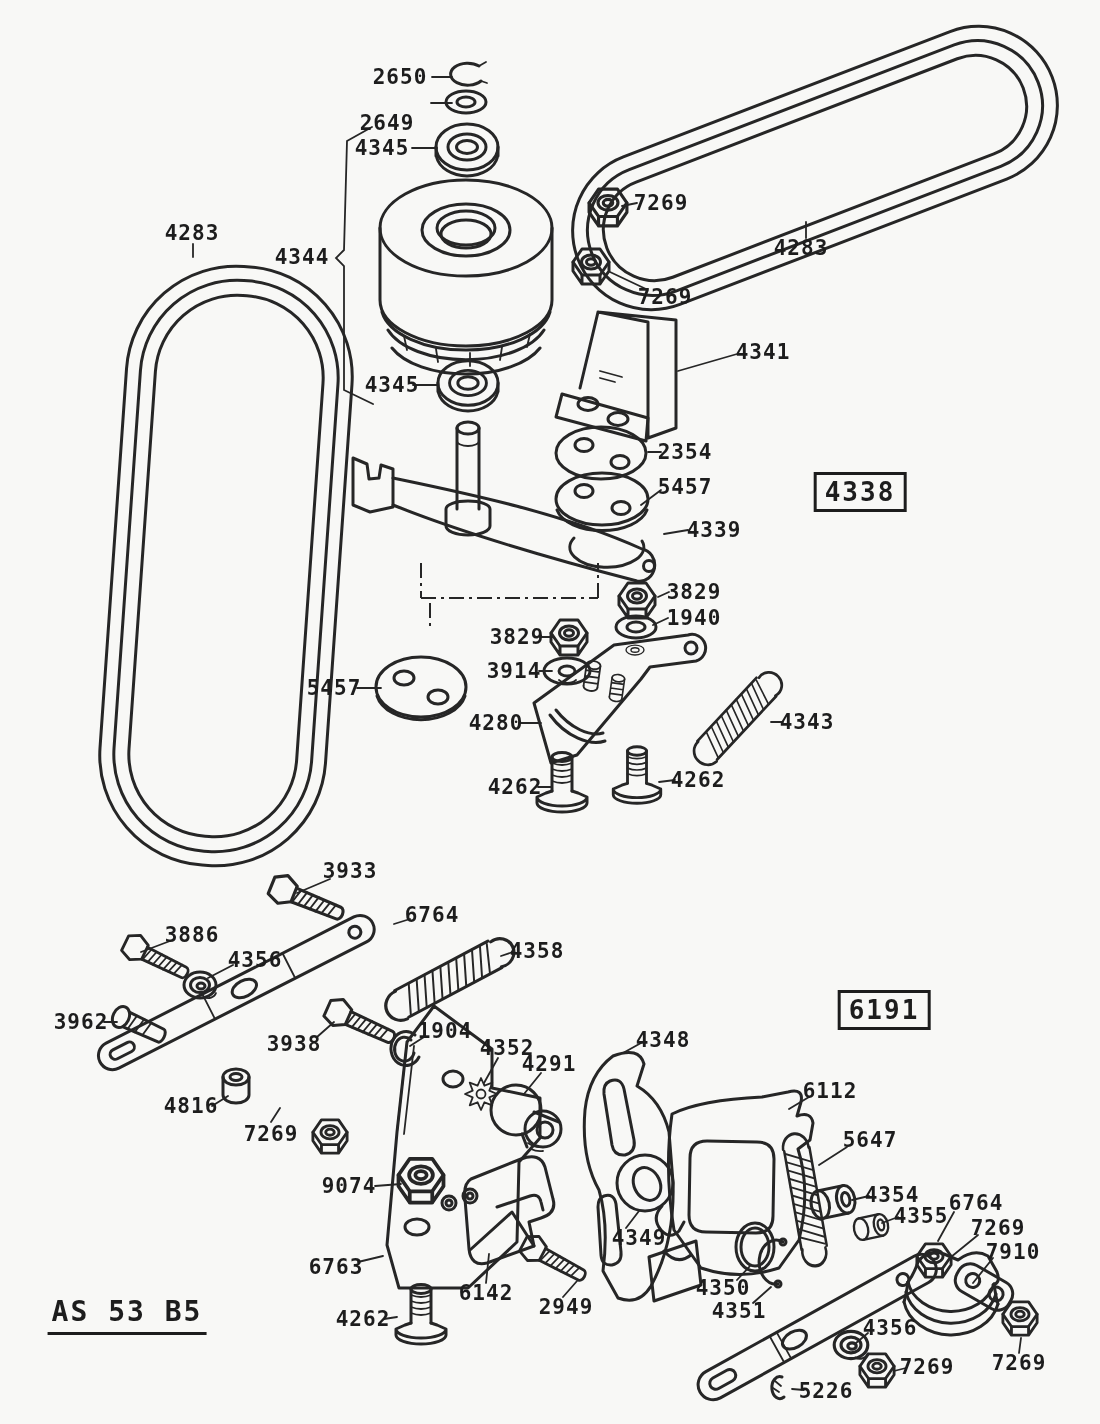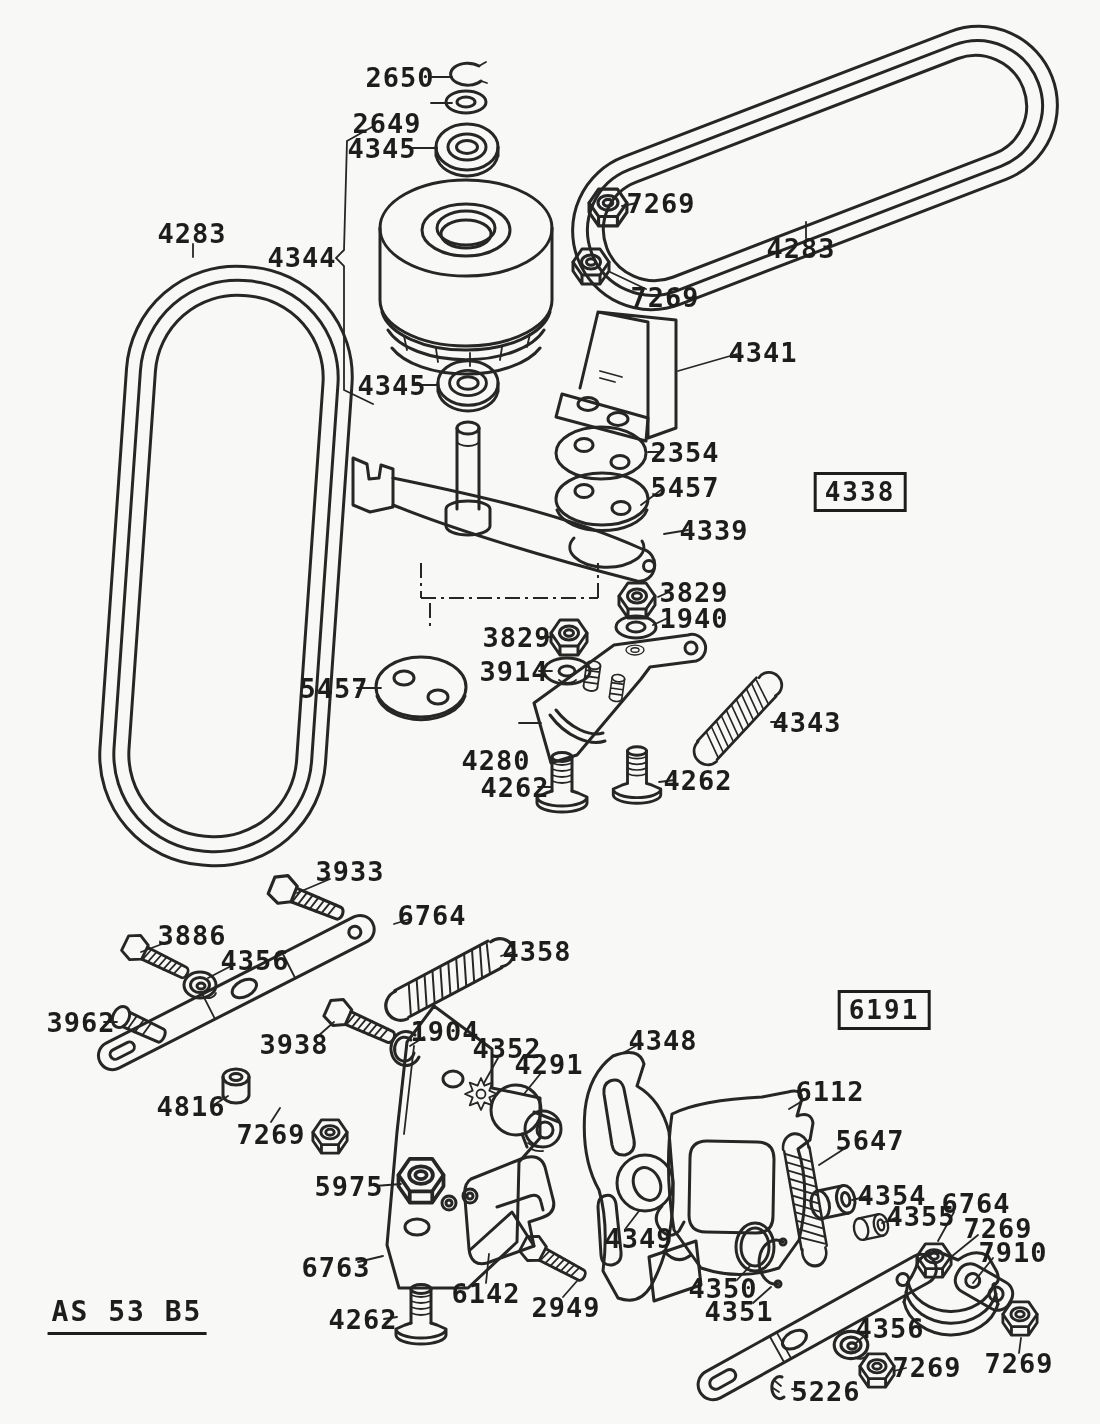--- a/index.html
+++ b/index.html
@@ -9,21 +9,21 @@
     font-family:"DejaVu Sans Mono","Liberation Mono",monospace;
   }
   .stage svg{position:absolute;left:0;top:0;}
   .ln{fill:none;stroke:#262626;stroke-width:3;stroke-linecap:round;stroke-linejoin:round;}
   .ln2{fill:none;stroke:#262626;stroke-width:1.8;stroke-linecap:round;stroke-linejoin:round;}
   .ldr{fill:none;stroke:#262626;stroke-width:1.8;stroke-linecap:round;}
   .dash{fill:none;stroke:#262626;stroke-width:2;stroke-dasharray:15 5 3 5;}
   #labels-layer{position:absolute;left:0;top:0;width:100%;height:100%;}
   .part-label{
     position:absolute;transform:translate(-50%,-50%);
-    font-size:27px;font-weight:700;color:#1d1d1d;letter-spacing:1px;white-space:nowrap;
+    font-size:21px;font-weight:700;color:#1d1d1d;letter-spacing:1px;white-space:nowrap;
   }
   .part-label.boxed{
     border:3px solid #1d1d1d;padding:2px 8px;font-size:26px;background:#f8f8f6;letter-spacing:2px;
   }
   .part-label.sheet{
     font-size:28px;letter-spacing:2px;border-bottom:3px solid #1d1d1d;padding:0 4px 4px 4px;
   }
 </style>
 </head>
 <body>
@@ -387,41 +387,41 @@
       <div class="part-label" style="left: 392px; top: 385px;">4345</div>
       <div class="part-label" style="left: 685px; top: 452px;">2354</div>
       <div class="part-label" style="left: 685px; top: 487px;">5457</div>
       <div class="part-label boxed" style="left: 860px; top: 492px; text-align: right;">4338</div>
       <div class="part-label" style="left: 714px; top: 530px;">4339</div>
       <div class="part-label" style="left: 694px; top: 592px;">3829</div>
       <div class="part-label" style="left: 694px; top: 618px;">1940</div>
       <div class="part-label" style="left: 517px; top: 637px;">3829</div>
       <div class="part-label" style="left: 514px; top: 671px;">3914</div>
       <div class="part-label" style="left: 334px; top: 688px;">5457</div>
-      <div class="part-label" style="left: 496px; top: 760px; text-align: center;">4280</div>
+      <div class="part-label" style="left: 496px; top: 723px; text-align: center;">4280</div>
       <div class="part-label" style="left: 807px; top: 722px;">4343</div>
       <div class="part-label" style="left: 515px; top: 787px;">4262</div>
       <div class="part-label" style="left: 698px; top: 780px;">4262</div>
       <div class="part-label" style="left: 350px; top: 871px;">3933</div>
       <div class="part-label" style="left: 432px; top: 915px;">6764</div>
       <div class="part-label" style="left: 192px; top: 935px;">3886</div>
       <div class="part-label" style="left: 537px; top: 951px;">4358</div>
       <div class="part-label" style="left: 255px; top: 960px;">4356</div>
       <div class="part-label boxed" style="left: 884px; top: 1010px;">6191</div>
       <div class="part-label" style="left: 81px; top: 1022px;">3962</div>
       <div class="part-label" style="left: 445px; top: 1031px;">1904</div>
       <div class="part-label" style="left: 663px; top: 1040px;">4348</div>
       <div class="part-label" style="left: 294px; top: 1044px;">3938</div>
       <div class="part-label" style="left: 507px; top: 1048px;">4352</div>
       <div class="part-label" style="left: 549px; top: 1064px;">4291</div>
       <div class="part-label" style="left: 830px; top: 1091px;">6112</div>
       <div class="part-label" style="left: 191px; top: 1106px;">4816</div>
       <div class="part-label" style="left: 271px; top: 1134px;">7269</div>
       <div class="part-label" style="left: 870px; top: 1140px;">5647</div>
-      <div class="part-label" style="left: 349px; top: 1186px;">5975</div>
+      <div class="part-label" style="left: 349px; top: 1186px;">9074</div>
       <div class="part-label" style="left: 892px; top: 1195px;">4354</div>
       <div class="part-label" style="left: 976px; top: 1203px;">6764</div>
       <div class="part-label" style="left: 921px; top: 1216px;">4355</div>
       <div class="part-label" style="left: 998px; top: 1228px;">7269</div>
       <div class="part-label" style="left: 616px; top: 1238px; margin-left: 23px;">4349</div>
       <div class="part-label" style="left: 1013px; top: 1252px;">7910</div>
       <div class="part-label" style="left: 336px; top: 1267px;">6763</div>
       <div class="part-label" style="left: 723px; top: 1288px;">4350</div>
       <div class="part-label" style="left: 486px; top: 1293px;">6142</div>
       <div class="part-label" style="left: 566px; top: 1307px;">2949</div>

